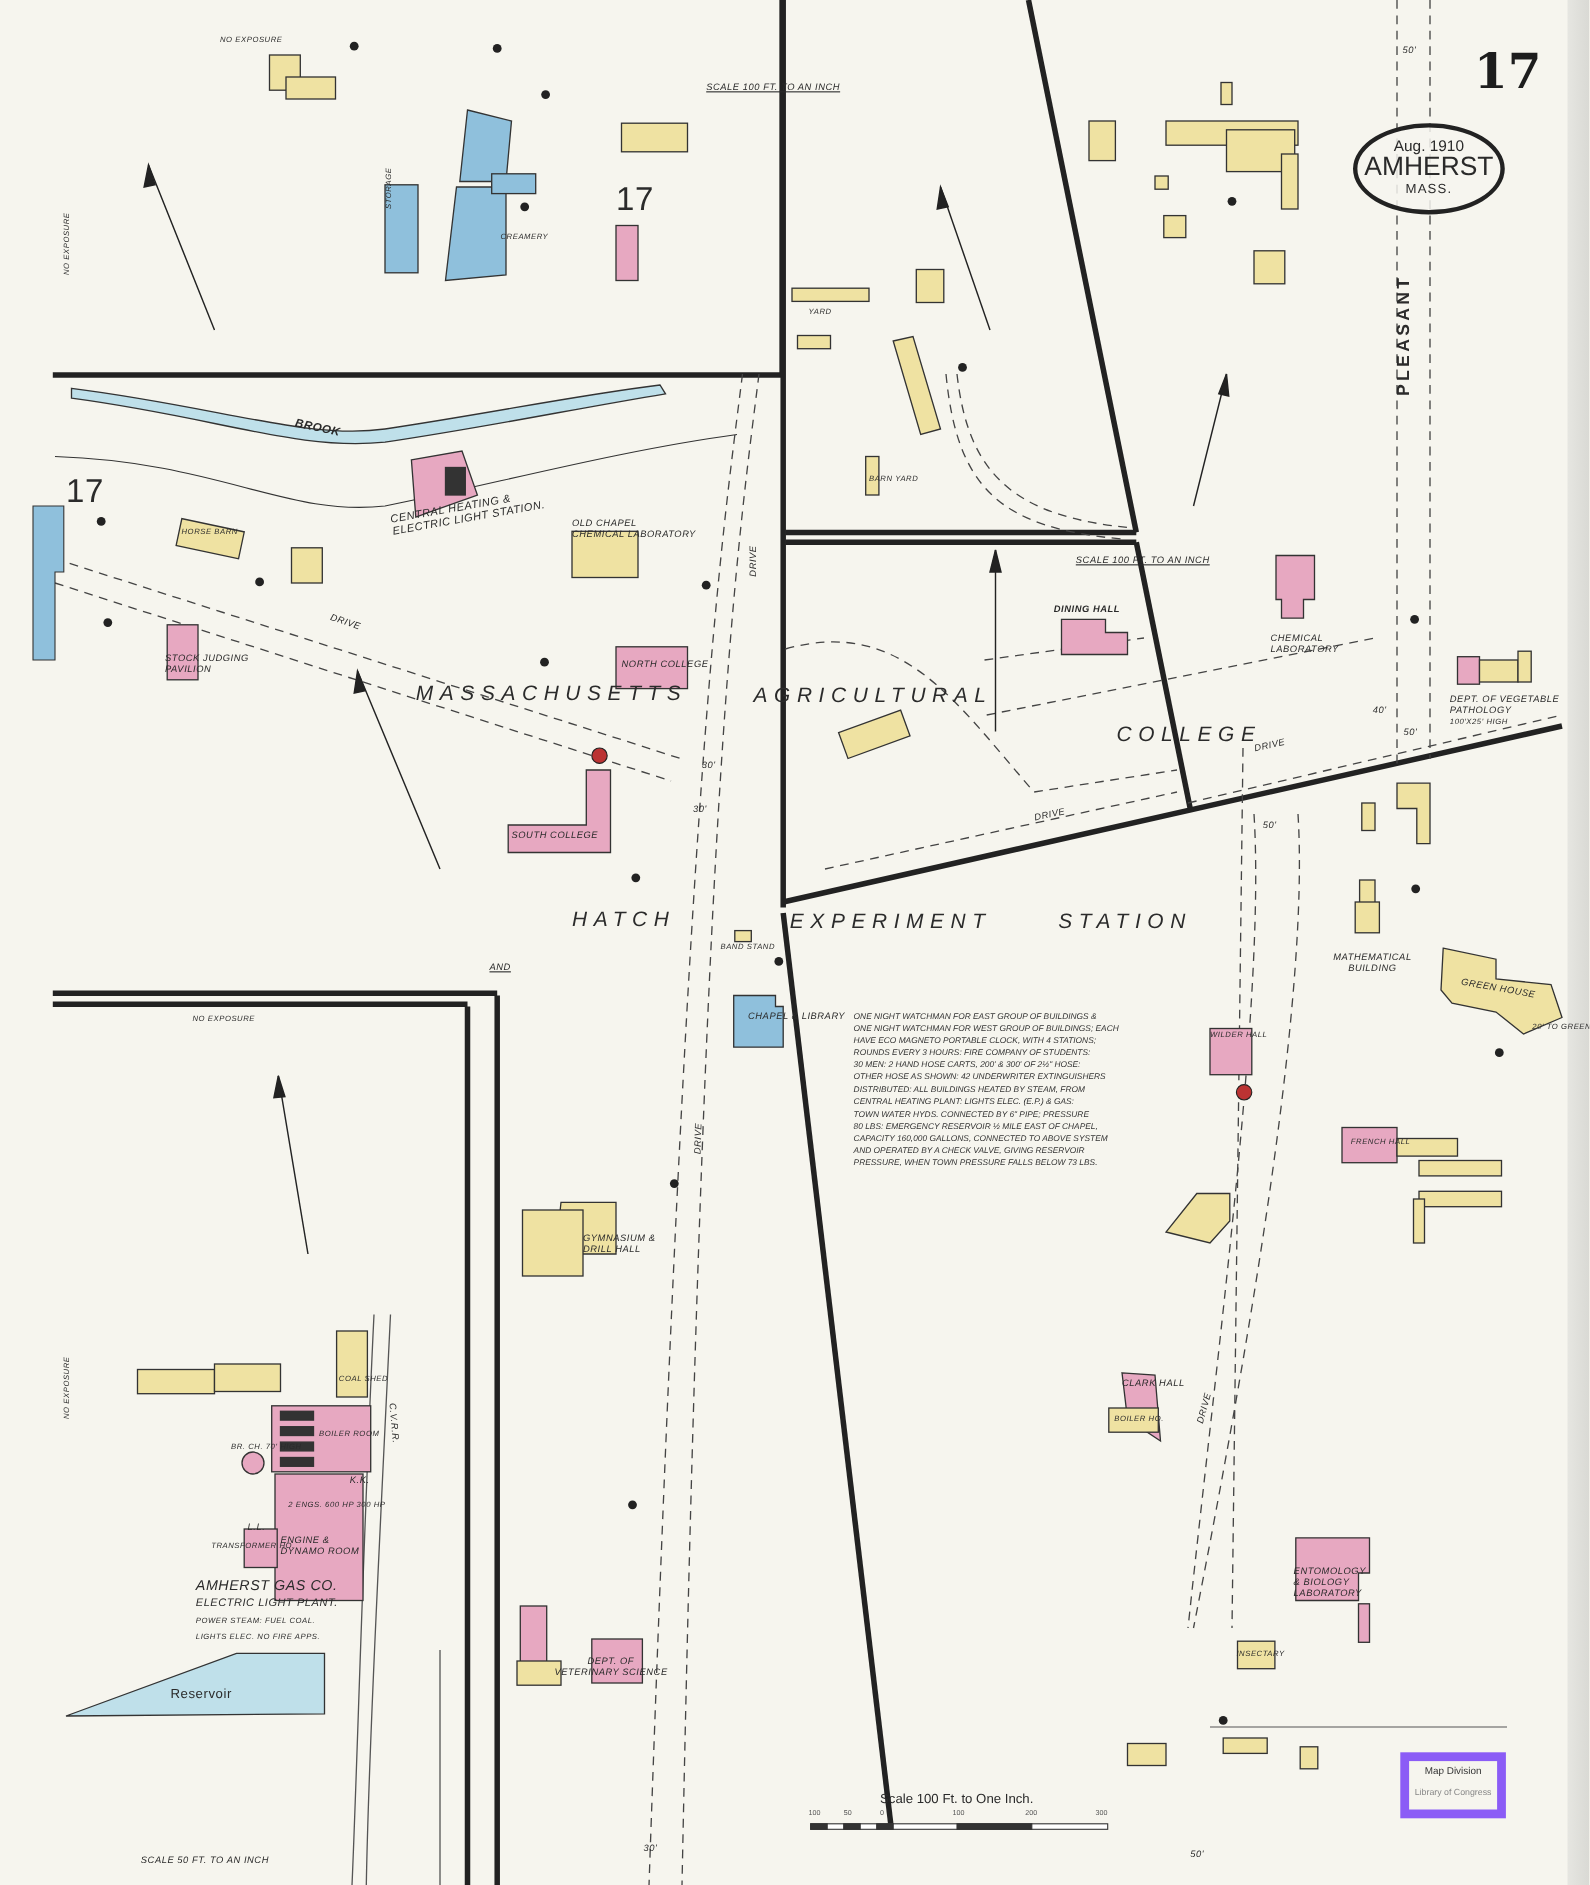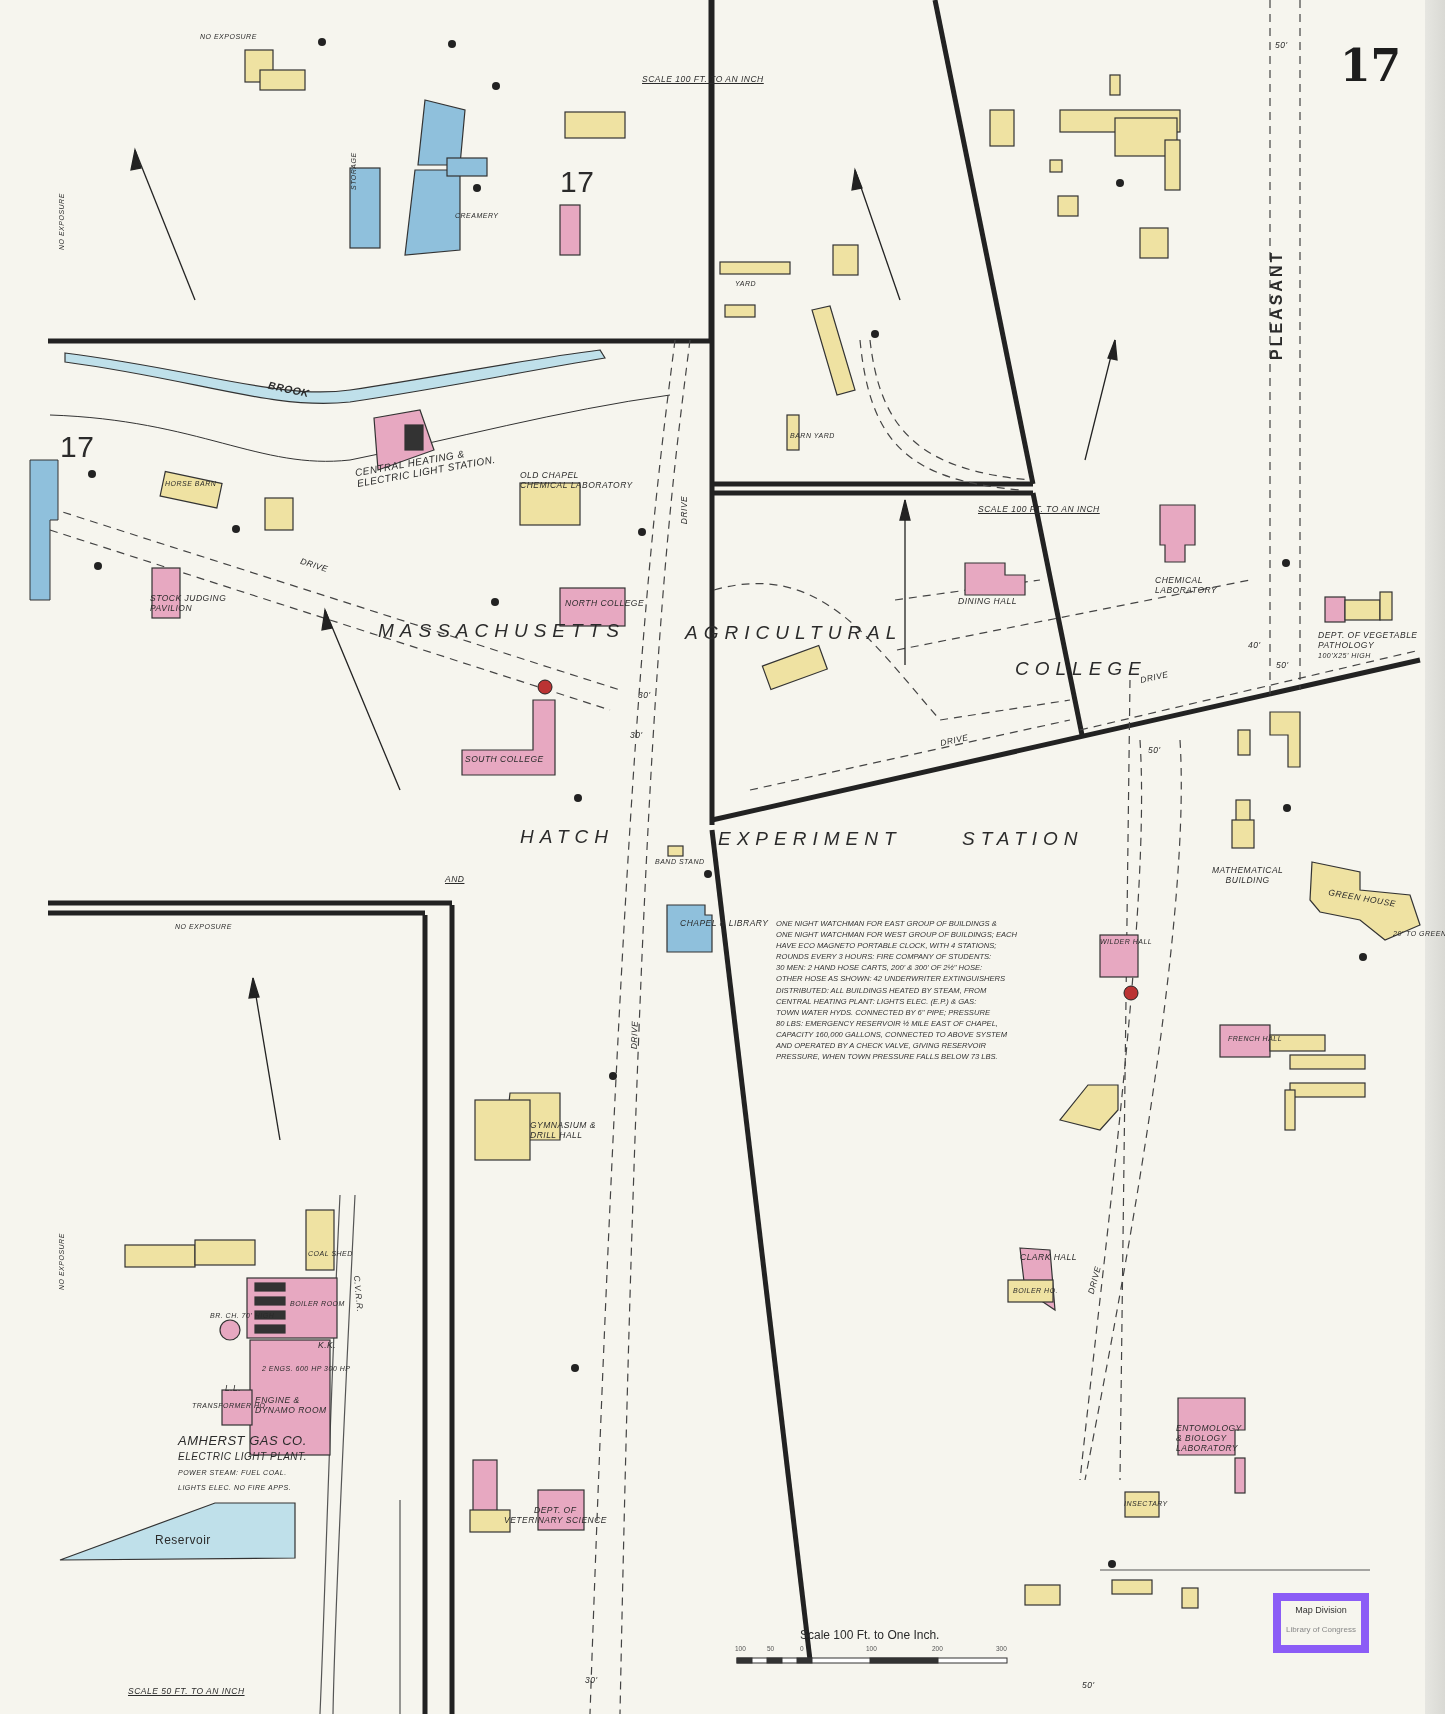--- a/index.html
+++ b/index.html
@@ -211,36 +211,41 @@
       <rect x="737" y="1658" width="15" height="5" fill="#333"></rect>
         <rect x="767" y="1658" width="15" height="5" fill="#333"></rect>
       <rect x="797" y="1658" width="15" height="5" fill="#333"></rect>
         <rect x="870" y="1658" width="68" height="5" fill="#333"></rect>
     </g>
   </svg>
 
   <div class="rightedge"></div>
 
   <div class="pagenum" style="left:1340px;top:40px;">17</div>
+  <div class="seal">
+    <div class="d">Aug. 1910</div>
+    <div class="c">AMHERST</div>
+    <div class="s">MASS.</div>
+  </div>
 
   <div class="lbl big" style="left:378px;top:620px;">Massachusetts</div>
   <div class="lbl big" style="left:685px;top:622px;">Agricultural</div>
   <div class="lbl big" style="left:1015px;top:622px;margin-top:36px;">College</div>
   <div class="lbl sm" style="left:445px;top:828px;text-decoration:underline;margin-top:46px;">And</div>
   <div class="lbl big" style="left:520px;top:826px;">Hatch</div>
   <div class="lbl big" style="left:718px;top:828px;">Experiment</div>
   <div class="lbl big" style="left:962px;top:828px;">Station</div>
   <div class="lbl" style="left:1268px;top:360px;transform:rotate(-90deg);transform-origin:left top;font-size:16px;font-weight:bold;font-style:normal;letter-spacing:3px;">Pleasant</div>
   <div class="lbl md" style="left:268px;top:383px;transform:rotate(12deg);">Brook</div>
   <div class="lbl" style="left:155px;top:1533px;font-size:12px;text-transform:none;font-style:normal;">Reservoir</div>
   <div class="lbl sm" style="left:362px;top:1275px;transform:rotate(85deg);transform-origin:left top;">C.V.R.R.</div>
 
   <div class="lbl sm" style="left:642px;top:74px;text-decoration:underline;">Scale 100 Ft. to an Inch</div>
   <div class="lbl sm" style="left:978px;top:504px;text-decoration:underline;">Scale 100 Ft. to an Inch</div>
-  <div class="lbl sm" style="left:128px;top:1686px;text-decoration:underline;">Scale 50 Ft. to an Inch</div>
+  <div class="lbl sm" style="left:128px;top:1686px;">Scale 50 Ft. to an Inch</div>
   <div class="scalebar-cap">Scale 100 Ft. to One Inch.</div>
   <span class="sbtick" style="left:735px;">100</span>
   <span class="sbtick" style="left:767px;">50</span>
   <span class="sbtick" style="left:800px;">0</span>
   <span class="sbtick" style="left:866px;">100</span>
   <span class="sbtick" style="left:932px;">200</span>
   <span class="sbtick" style="left:996px;">300</span>
 
   <div class="lbl tiny" style="left:200px;top:33px;">No Exposure</div>
   <div class="lbl tiny" style="left:58px;top:250px;transform:rotate(-90deg);transform-origin:left top;">No Exposure</div>
@@ -254,21 +259,21 @@
   <div class="lbl sm" style="left:520px;top:470px;"><span>Old Chapel</span><br><span>Chemical Laboratory</span></div>
   <div class="lbl sm" style="left:565px;top:598px;">North College</div>
   <div class="lbl sm" style="left:465px;top:754px;">South College</div>
   <div class="lbl tiny" style="left:655px;top:858px;">Band Stand</div>
   <div class="lbl sm" style="left:680px;top:918px;text-align:right;">Chapel &amp; Library</div>
   <div class="lbl sm" style="left:150px;top:593px;"><span>Stock Judging</span><br><span>Pavilion</span></div>
   <div class="lbl tiny" style="left:165px;top:480px;">Horse Barn</div>
   <div class="lbl tiny" style="left:350px;top:190px;transform:rotate(-90deg);transform-origin:left top;">Storage</div>
   <div class="lbl sm" style="left:530px;top:1120px;"><span>Gymnasium &amp;</span><br><span>Drill Hall</span></div>
   <div class="lbl sm" style="left:504px;top:1505px;"><span style="padding-left:30px">Dept. of</span><br><span>Veterinary Science</span></div>
-  <div class="lbl sm" style="left:958px;top:596px;">Dining Hall</div>
+  <div class="lbl sm" style="left:958px;top:548px;font-weight:bold;">Dining Hall</div>
   <div class="lbl sm" style="left:1155px;top:575px;text-align:left;"><span>Chemical</span><br><span>Laboratory</span></div>
   <div class="lbl sm" style="left:1318px;top:630px;text-align:left;"><span>Dept. of Vegetable</span><br><span>Pathology</span><br><span class="tiny">100'x25' High</span></div>
   <div class="lbl sm" style="left:1212px;top:865px;text-align:center;"><span>Mathematical</span><br><span>Building</span></div>
   <div class="lbl sm" style="left:1328px;top:893px;transform:rotate(10deg);">Green House</div>
   <div class="lbl tiny" style="left:1393px;top:930px;">20' to Green Ho.</div>
   <div class="lbl tiny" style="left:1100px;top:938px;">Wilder Hall</div>
   <div class="lbl tiny" style="left:1228px;top:1035px;">French Hall</div>
   <div class="lbl sm" style="left:1020px;top:1252px;">Clark Hall</div>
   <div class="lbl tiny" style="left:1013px;top:1287px;">Boiler Ho.</div>
   <div class="lbl sm" style="left:1176px;top:1423px;"><span>Entomology</span><br><span>&amp; Biology</span><br><span>Laboratory</span></div>

